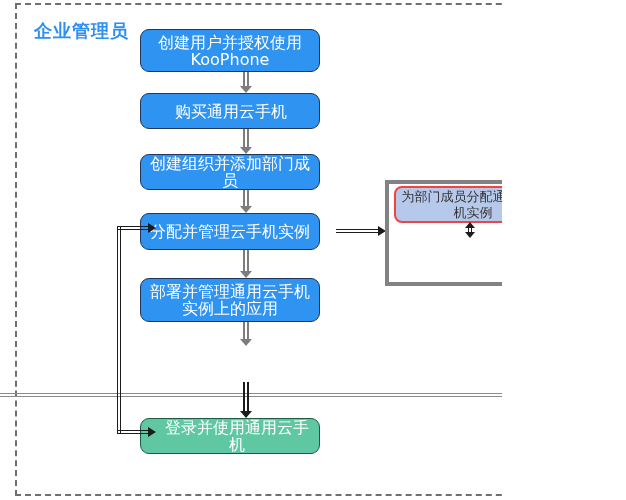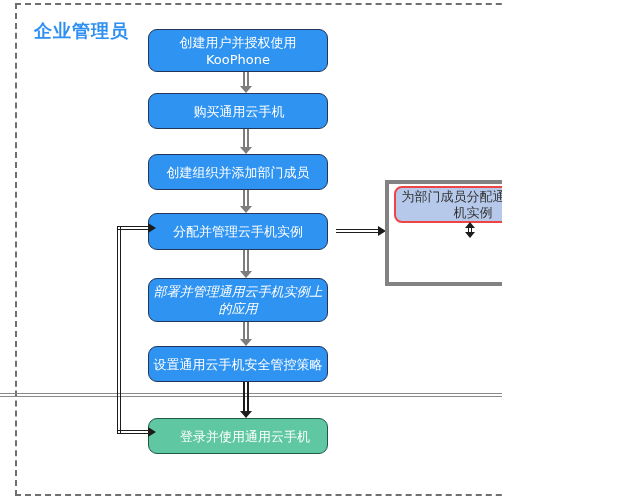--- a/index.html
+++ b/index.html
@@ -9,29 +9,29 @@
     border:2px dashed #6f6f6f;box-sizing:border-box;}
 
   .lane-label{position:absolute;font-size:18px;font-weight:bold;
     color:var(--lane-label,#2e8ff2);letter-spacing:1px;white-space:nowrap;}
   .lane-label.admin{left:34px;top:19px;}
   .lane-label.user{left:37px;top:409px;}
 
   .lane-divider{position:absolute;left:0;top:393px;width:626px;height:4px;
     border-top:1px solid #8a8a8a;border-bottom:1px solid #8a8a8a;box-sizing:border-box;}
 
-  .step{position:absolute;left:148px;width:180px;box-sizing:border-box;
-    background:var(--step-blue,#2f93f2);color:#fff;font-size:13px;line-height:17px;
+  .step{position:absolute;left:140px;width:180px;box-sizing:border-box;
+    background:var(--step-blue,#2f93f2);color:#fff;font-size:16px;line-height:17px;
     border:1px solid #22355a;border-radius:9px;display:flex;align-items:center;
     justify-content:center;text-align:center;padding:2px 4px;}
   .step.s1{top:29px;height:43px;}
   .step.s2{top:93px;height:36px;padding-left:6px;}
   .step.s3{top:154px;height:36px;}
   .step.s4{top:213px;height:37px;}
-  .step.s5{top:278px;height:44px;font-style:italic;}
+  .step.s5{top:278px;height:44px;}
   .step.s6{top:346px;height:36px;}
   .step.final{top:418px;height:36px;background:var(--final-green,#5fc8a3);border-color:#1e5a45;padding-left:18px;}
 
   
   .varrow{position:absolute;left:240px;width:12px;}
   .varrow .shaft{margin:0 auto;width:6px;box-sizing:border-box;
     border-left:2px solid var(--arrow-gray,#7d7d7d);border-right:2px solid var(--arrow-gray,#7d7d7d);}
   .varrow .head{width:0;height:0;border-left:6px solid transparent;
     border-right:6px solid transparent;border-top:7px solid var(--arrow-gray,#7d7d7d);}
   .varrow.dark .shaft{border-color:var(--connector-dark,#1c1c1c);}
@@ -86,21 +86,20 @@
   <div class="dashed-border"></div>
 
   <div class="lane-label admin">企业管理员</div>
   <div class="lane-divider"></div>
 
   <div class="step s1">创建用户并授权使用 KooPhone</div>
   <div class="step s2">购买通用云手机</div>
   <div class="step s4">分配并管理云手机实例</div>
   <div class="step s3">创建组织并添加部门成员</div>
   <div class="step s5">部署并管理通用云手机实例上的应用</div>
-  <div class="step s6">设置通用云手机安全管控策略</div>
   <div class="step final">登录并使用通用云手机</div>
 
   <div class="varrow a1">
     <div class="shaft"></div>
     <div class="head"></div>
   </div>
   <div class="varrow a2">
     <div class="shaft"></div>
     <div class="head"></div>
   </div>

